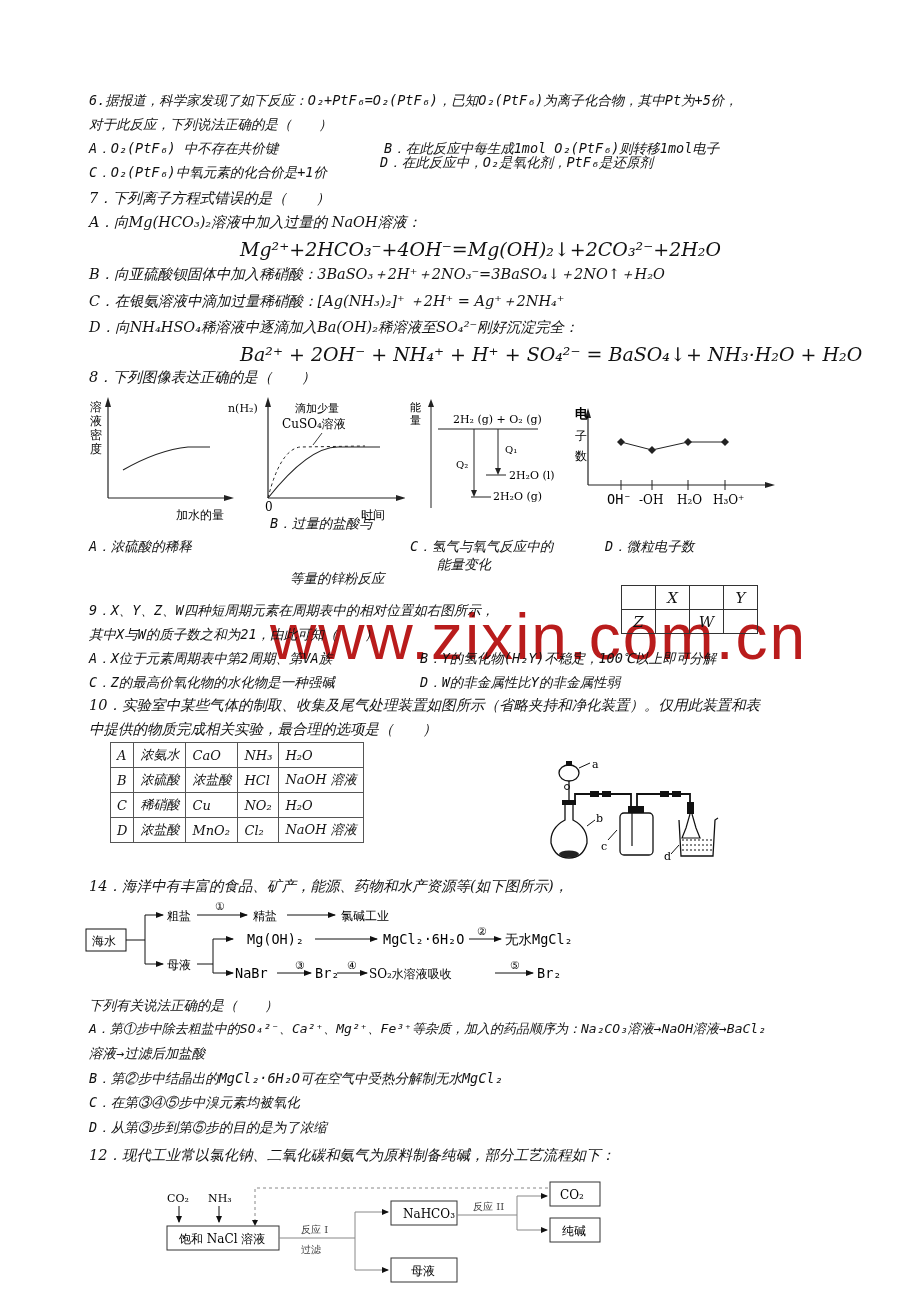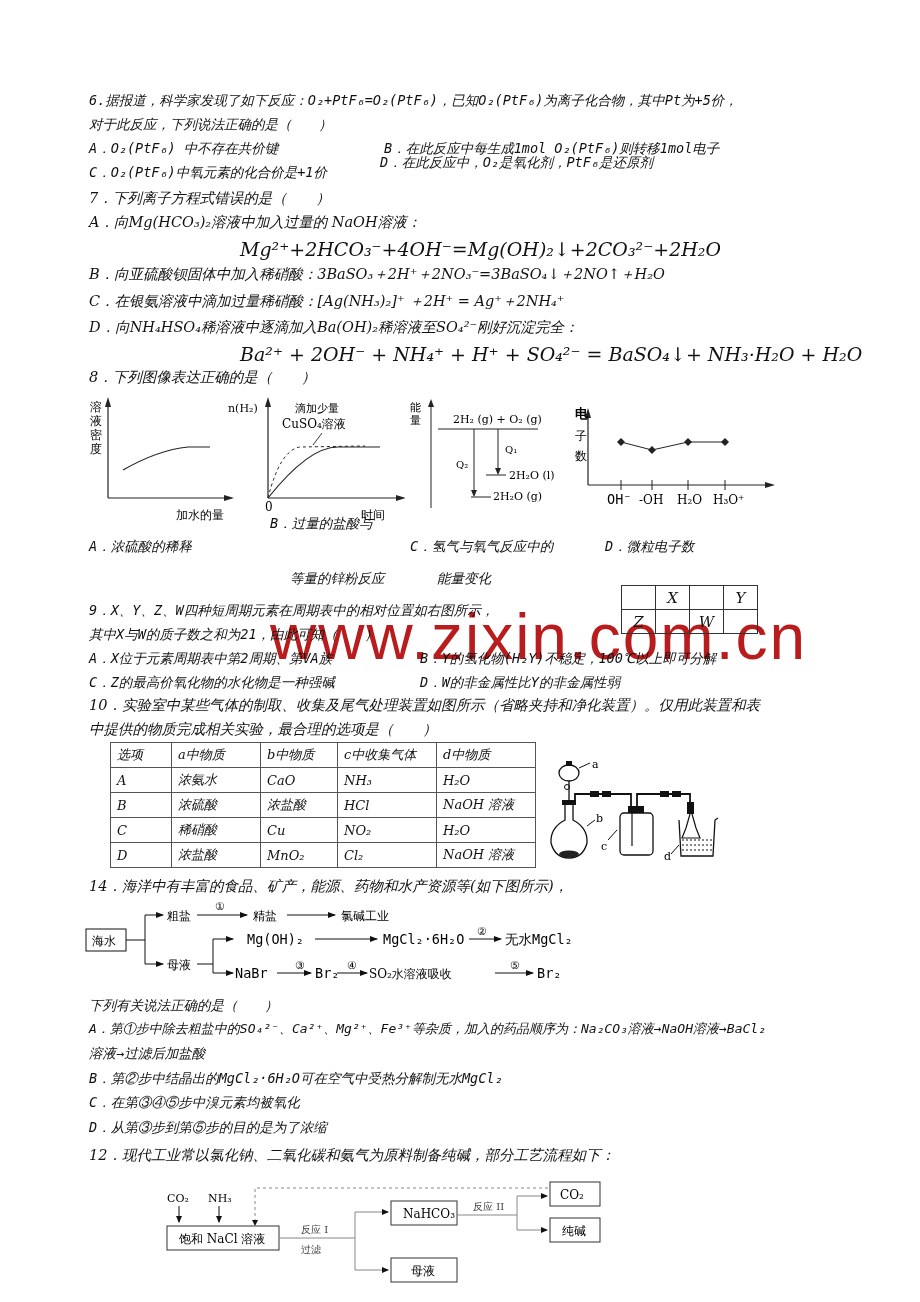--- a/index.html
+++ b/index.html
@@ -110,21 +110,21 @@
   <text x="64" y="104" font-size="12">-OH</text>
   <text x="102" y="104" font-size="12">H₂O</text>
   <text x="138" y="104" font-size="12">H₃O⁺</text>
 </svg>
 
 <div class="line mono z1" style="top:536px">A．浓硫酸的稀释</div>
 <div class="line mono z1" style="top:513px;left:270px">B．过量的盐酸与</div>
 <div class="line mono z1" style="top:536px;left:410px">C．氢气与氧气反应中的</div>
 <div class="line mono z1" style="top:536px;left:605px">D．微粒电子数</div>
 <div class="line mono z1" style="top:568px;left:290px">等量的锌粉反应</div>
-<div class="line mono z1" style="top:568px;left:437px">能量变化</div>
+<div class="line mono z1" style="top:554px;left:437px">能量变化</div>
 
 <table class="pt z1">
   <tbody>
       <tr>
     <td></td>
     <td>X</td>
     <td></td>
     <td>Y</td>
   </tr>
   <tr>
@@ -139,27 +139,20 @@
 <div class="line mono z1" style="top:624px">其中X与W的质子数之和为21，由此可知（　　）</div>
 <div class="line mono z1" style="top:648px">A．X位于元素周期表中第2周期、第VA族</div>
 <div class="line mono z1" style="top:648px;left:420px">B．Y的氢化物(H₂Y)不稳定，100℃以上即可分解</div>
 <div class="line mono z1" style="top:672px">C．Z的最高价氧化物的水化物是一种强碱</div>
 <div class="line mono z1" style="top:672px;left:420px">D．W的非金属性比Y的非金属性弱</div>
 
 <div class="line z1" style="top:695px">10．实验室中某些气体的制取、收集及尾气处理装置如图所示（省略夹持和净化装置）。仅用此装置和表</div>
 <div class="line z1" style="top:719px">中提供的物质完成相关实验，最合理的选项是（　　）</div>
 <table class="opts z1">
   <tbody>
-      <tr>
-    <td style="width:48px">选项</td>
-    <td style="width:76px">a中物质</td>
-    <td style="width:64px">b中物质</td>
-    <td style="width:86px">c中收集气体</td>
-    <td style="width:86px">d中物质</td>
-  </tr>
   <tr>
     <td>A</td>
     <td>浓氨水</td>
     <td>CaO</td>
     <td>NH₃</td>
     <td>H₂O</td>
   </tr>
   <tr>
     <td>B</td>
     <td>浓硫酸</td>

